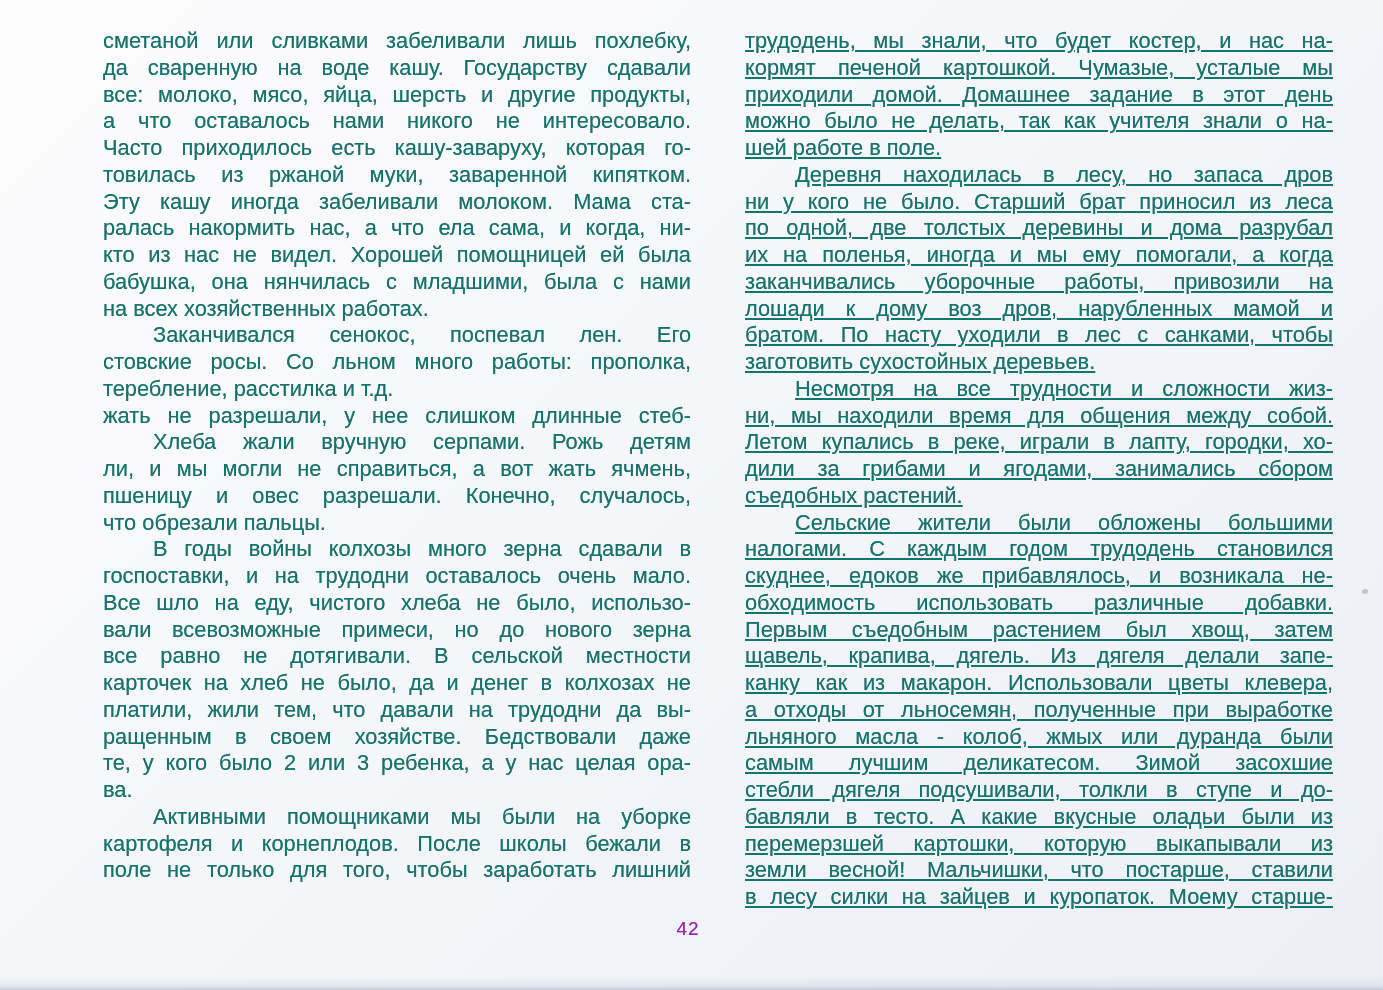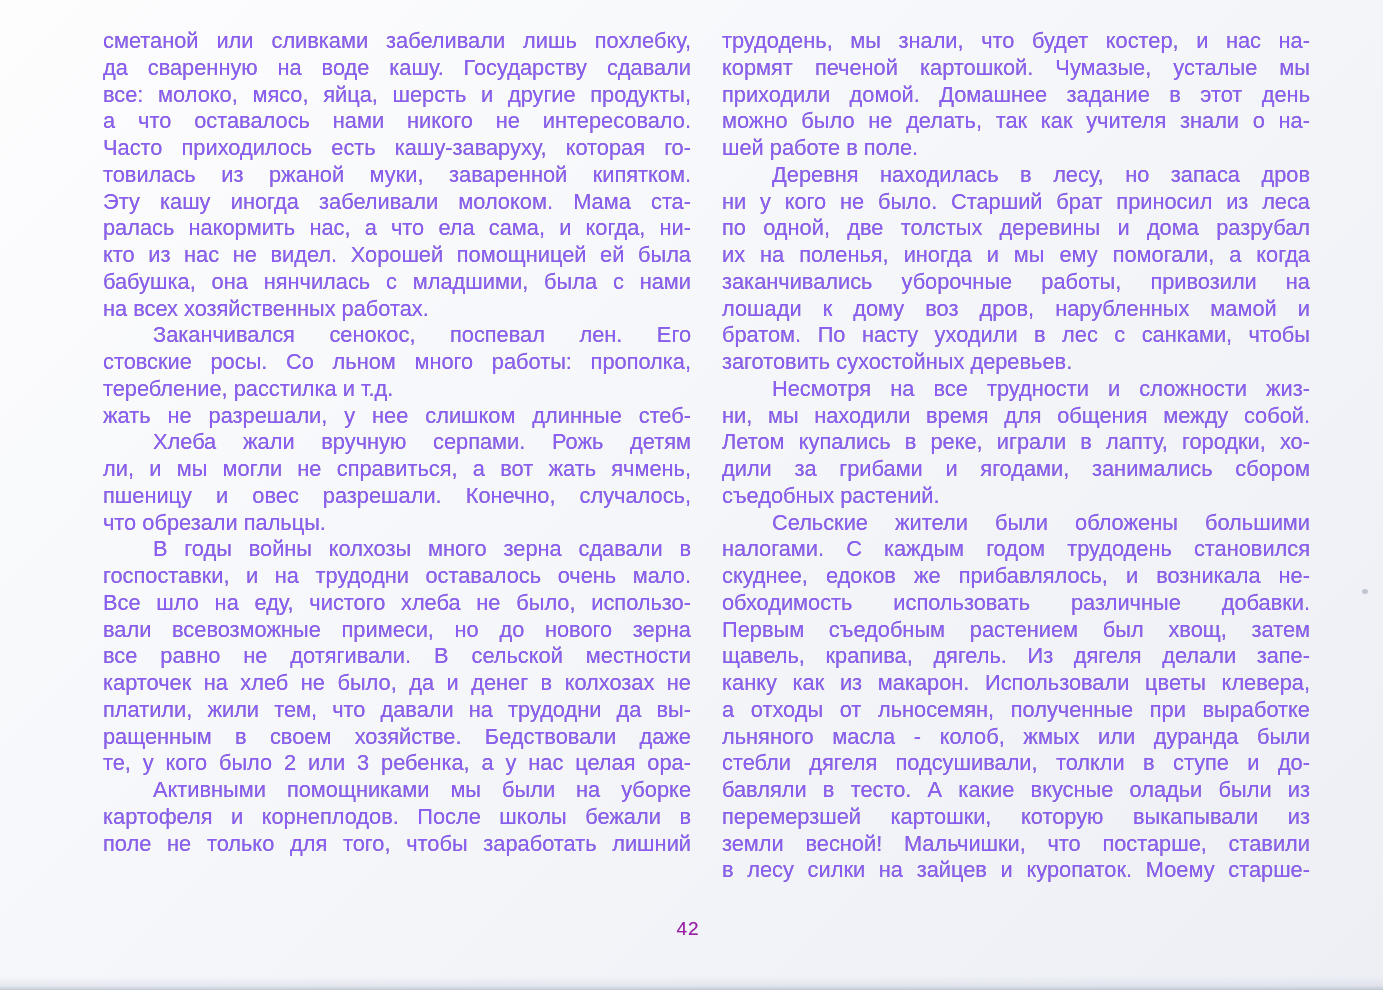--- a/index.html
+++ b/index.html
@@ -16,27 +16,27 @@
   .page::after { 
     content: "";
     position: absolute; left: 0; right: 0; bottom: 0; height: 14px;
     background: linear-gradient(180deg, rgba(205,210,222,0) 0%, rgba(198,204,218,0.35) 70%, rgba(165,172,190,0.6) 100%);
     pointer-events: none;
   }
   .column {
     position: absolute;
     top: 28px;
     width: 588px;
-    color: #8b5cf6;
+    color: #0f766e;
     font-size: 21.8px;
     line-height: 26.75px;
     text-shadow: 0 0 0.6px rgba(43,44,49,0.55);
   }
   .col-left  { left: 103px; }
-  .col-right { left: 722px; }
+  .col-right { left: 745px; text-decoration: underline; }
   .line { text-align: left; }
   .line.just { text-align: justify; text-align-last: justify; }
   .line.indent { text-indent: 50px; }
   .page-number {
     position: absolute;
     top: 918px; left: 0; width: 1376px;
     text-align: center;
     font-size: 19px;
     color: #a21caf;
     letter-spacing: 1px;
@@ -72,20 +72,21 @@
       <div class="line">что обрезали пальцы.</div>
       <div class="line just indent">В годы войны колхозы много зерна сдавали в</div>
       <div class="line just">госпоставки, и на трудодни оставалось очень мало.</div>
       <div class="line just">Все шло на еду, чистого хлеба не было, использо-</div>
       <div class="line just">вали всевозможные примеси, но до нового зерна</div>
       <div class="line just">все равно не дотягивали. В сельской местности</div>
       <div class="line just">карточек на хлеб не было, да и денег в колхозах не</div>
       <div class="line just">платили, жили тем, что давали на трудодни да вы-</div>
       <div class="line just">ращенным в своем хозяйстве. Бедствовали даже</div>
       <div class="line just">те, у кого было 2 или 3 ребенка, а у нас целая ора-</div>
+      <div class="line">ва.</div>
       <div class="line just indent">Активными помощниками мы были на уборке</div>
       <div class="line just">картофеля и корнеплодов. После школы бежали в</div>
       <div class="line just">поле не только для того, чтобы заработать лишний</div>
     </div>
   <div class="column col-right">
       <div class="line just">трудодень, мы знали, что будет костер, и нас на-</div>
       <div class="line just">кормят печеной картошкой. Чумазые, усталые мы</div>
       <div class="line just">приходили домой. Домашнее задание в этот день</div>
       <div class="line just">можно было не делать, так как учителя знали о на-</div>
       <div class="line">шей работе в поле.</div>
@@ -104,20 +105,21 @@
       <div class="line">съедобных растений.</div>
       <div class="line just indent">Сельские жители были обложены большими</div>
       <div class="line just">налогами. С каждым годом трудодень становился</div>
       <div class="line just">скуднее, едоков же прибавлялось, и возникала не-</div>
       <div class="line just">обходимость использовать различные добавки.</div>
       <div class="line just">Первым съедобным растением был хвощ, затем</div>
       <div class="line just">щавель, крапива, дягель. Из дягеля делали запе-</div>
       <div class="line just">канку как из макарон. Использовали цветы клевера,</div>
       <div class="line just">а отходы от льносемян, полученные при выработке</div>
       <div class="line just">льняного масла - колоб, жмых или дуранда были</div>
+      <div class="line just">самым лучшим деликатесом. Зимой засохшие</div>
       <div class="line just">стебли дягеля подсушивали, толкли в ступе и до-</div>
       <div class="line just">бавляли в тесто. А какие вкусные оладьи были из</div>
       <div class="line just">перемерзшей картошки, которую выкапывали из</div>
       <div class="line just">земли весной! Мальчишки, что постарше, ставили</div>
       <div class="line just">в лесу силки на зайцев и куропаток. Моему старше-</div>
     </div>
   <div class="page-number">42</div>
   <div class="speck speck-a"></div>
   <div class="speck speck-b"></div>
 </div>

